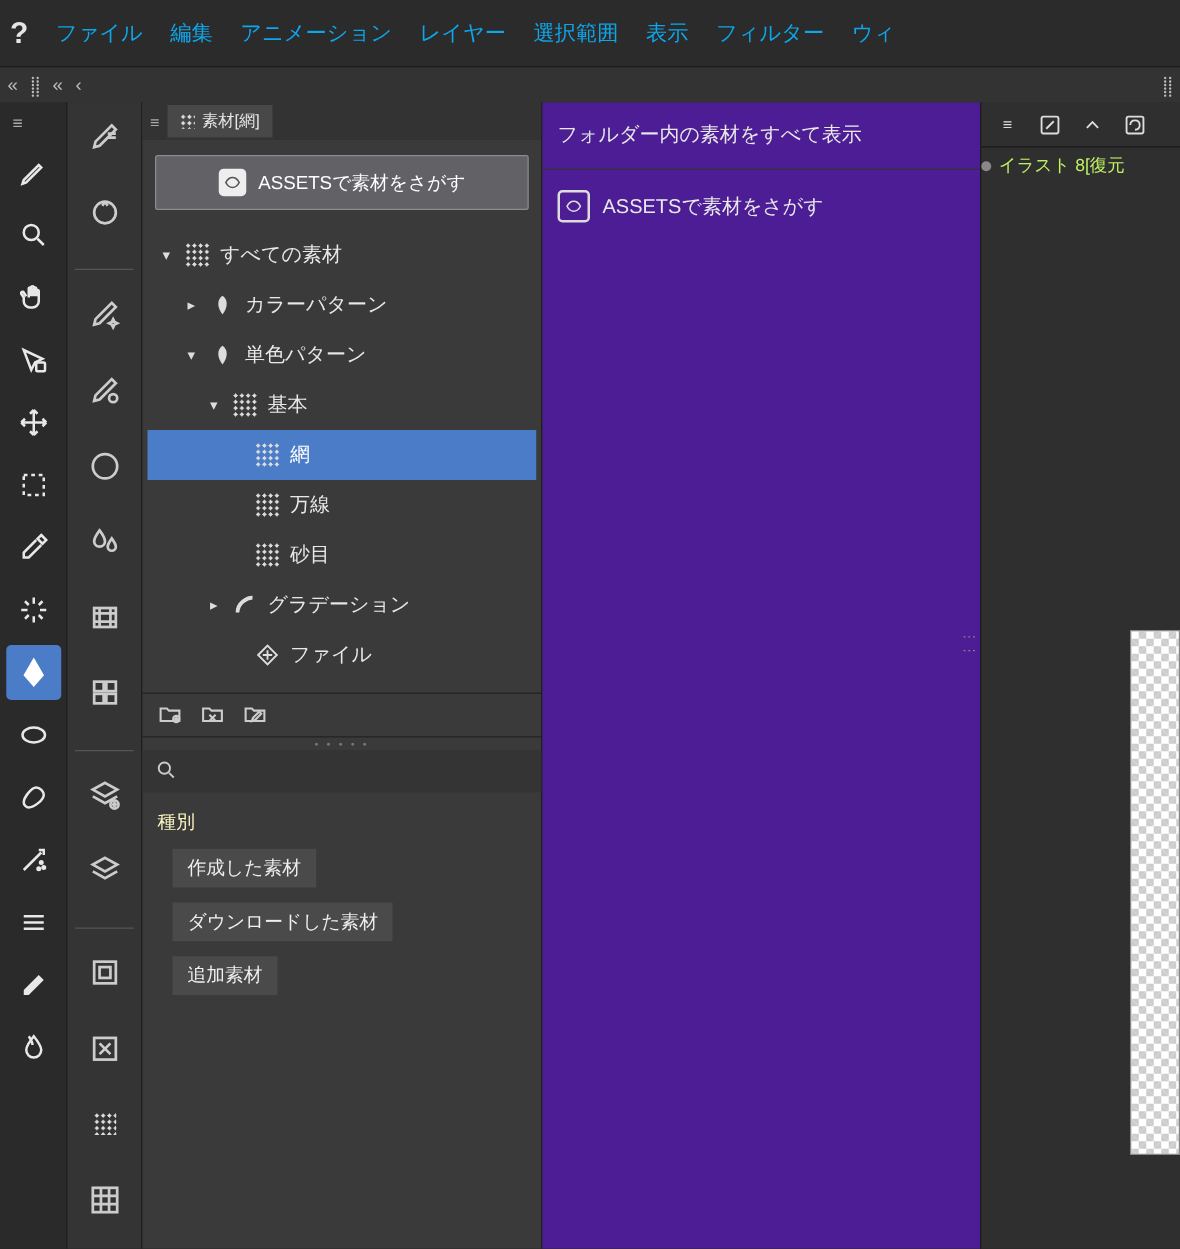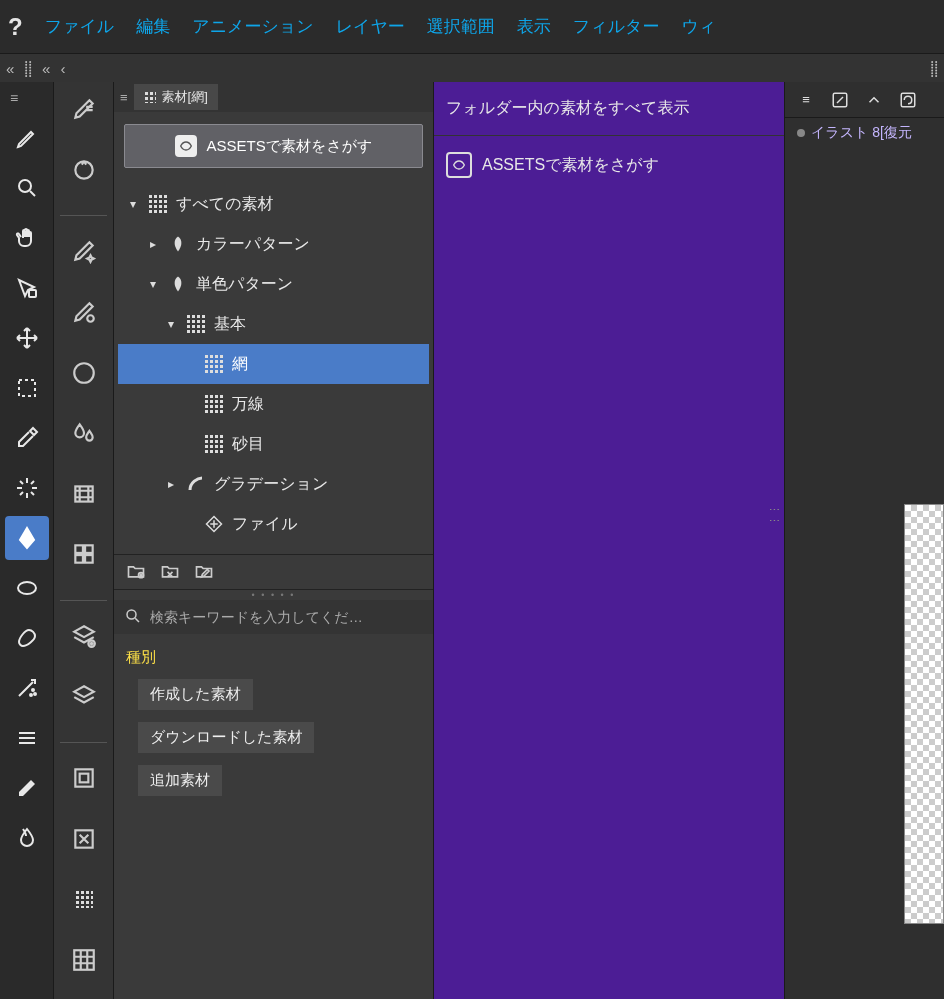--- a/index.html
+++ b/index.html
@@ -47,35 +47,35 @@
   .ind2 { padding-left: 46px; }
   .ind3 { padding-left: 64px; }
 
   .mat-folderbar { height: 36px; border-top:1px solid #222; border-bottom:1px solid #222; display:flex; align-items:center; gap:14px; padding:0 12px; color:#ccc; }
   .mat-folderbar .fbtn { cursor:pointer; }
   .mat-searchrow { height:34px; display:flex; align-items:center; gap:8px; padding:0 10px; background:#343434; }
   .mat-searchrow input { flex:1; background:transparent; border:none; color:#ddd; font-size:14px; outline:none; }
   .mat-searchrow input::placeholder { color:#aaa; }
 
   .mat-filters { padding: 14px 12px; display:flex; flex-direction:column; gap:12px; }
-  .mat-filters .heading { color:#fde047; font-size:15px; }
+  .mat-filters .heading { color:#fef9c3; font-size:15px; }
   .chip { background:#4a4a4a; padding:6px 12px; align-self:flex-start; color:#eee; cursor:pointer; font-size:15px;margin-left:12px; }
 
   
   .previewpane { flex:1; background:#4c1d95; display:flex; flex-direction:column; position:relative; }
   .preview-top { padding: 16px 12px; color:#e8e8e8; font-size:16px; border-bottom: 1px solid #333;}
   .preview-link { display:flex; align-items:center; gap:10px; padding: 16px 12px; color:#e8e8e8; font-size:16px; cursor:pointer; }
   .preview-link .aicon { width:26px; height:26px; border:2px solid #ddd; border-radius:4px; display:flex; align-items:center; justify-content:center; }
   .preview-dots { position:absolute; right:2px; top:46%; color:#888; font-size:11px; writing-mode:vertical-rl;}
 
   
   .rightcol { width: 160px; background:#2f2f2f; border-left:1px solid #1a1a1a; display:flex; flex-direction:column; }
   .rc-icons { height:36px; display:flex; align-items:center; gap:8px; padding:0 8px; border-bottom:1px solid #1a1a1a; }
   .rc-icons .rcbtn { width:26px; height:26px; display:flex; align-items:center; justify-content:center; cursor:pointer; color:#ddd; }
-  .rc-doc { padding:6px 12px; color:#c4b5fd; font-size:14px; display:flex; align-items:center; gap:6px; cursor:pointer; }
+  .rc-doc { padding:6px 0; color:#bef264; font-size:14px; display:flex; align-items:center; gap:6px; cursor:pointer; }
   .rc-dot { width:8px; height:8px; background:#888; border-radius:50%; }
   .rc-canvaswrap { flex:1; display:flex; align-items:center; justify-content:flex-end; padding-top:280px; }
   .rc-canvas { width:40px; height:420px; background-image: linear-gradient(45deg,#ccc 25%,transparent 25%),linear-gradient(-45deg,#ccc 25%,transparent 25%),linear-gradient(45deg,transparent 75%,#ccc 75%),linear-gradient(-45deg,transparent 75%,#ccc 75%); background-size:12px 12px; background-position:0 0,0 6px,6px -6px,-6px 0; background-color:#fff; border:1px solid #888;}
 
   .dotpattern { width:18px; height:18px; background-image: radial-gradient(#ddd 1.5px, transparent 1.5px); background-size:5px 5px; }
 </style>
 </head>
 <body>
 
 <div class="menubar">
@@ -374,21 +374,20 @@
             <path d="M10 16l6-6 2 2-6 6-3 1z"></path>
           </svg></span>
     </div>
     <div style="text-align:center;color:#777;font-size:9px;letter-spacing:2px;">• • • • •</div>
 
     <div class="mat-searchrow">
       <span><svg width="18" height="18" viewBox="0 0 24 24" fill="none" stroke="#ccc" stroke-width="2">
             <circle cx="10" cy="10" r="6"></circle>
             <path d="M15 15l5 5"></path>
           </svg></span>
-      <input type="text" placeholder="検索キーワードを入力してくだ…" style="">
     </div>
 
     <div class="mat-filters">
       <div class="heading">種別</div>
       <div class="chip">作成した素材</div>
       <div class="chip">ダウンロードした素材</div>
       <div class="chip">追加素材</div>
     </div>
   </div>
 

